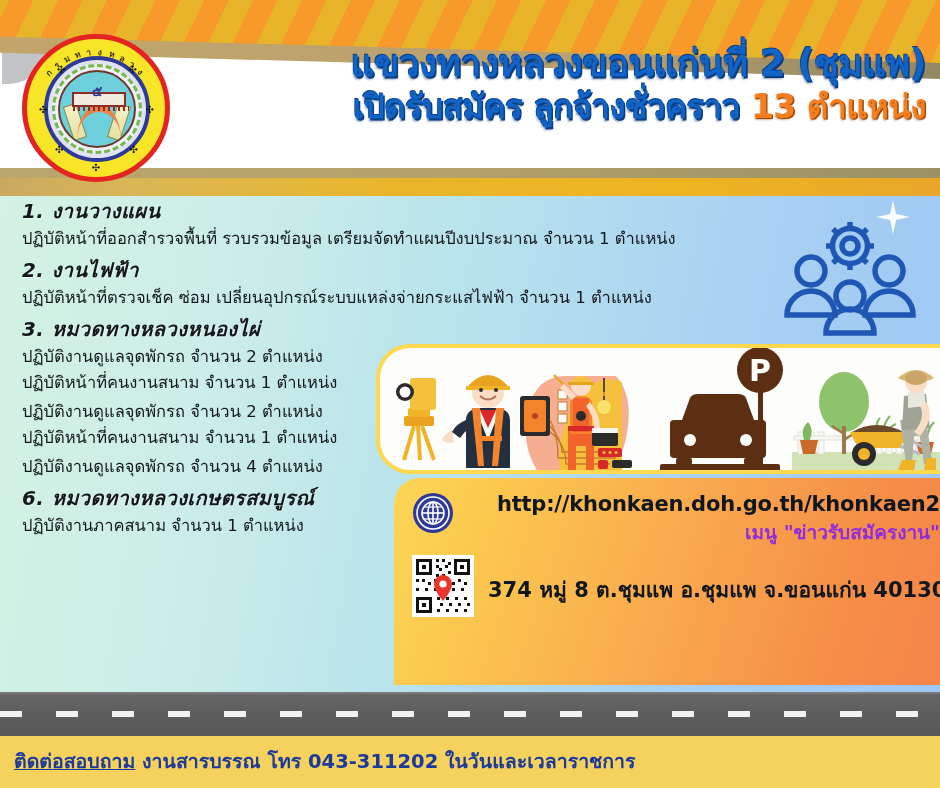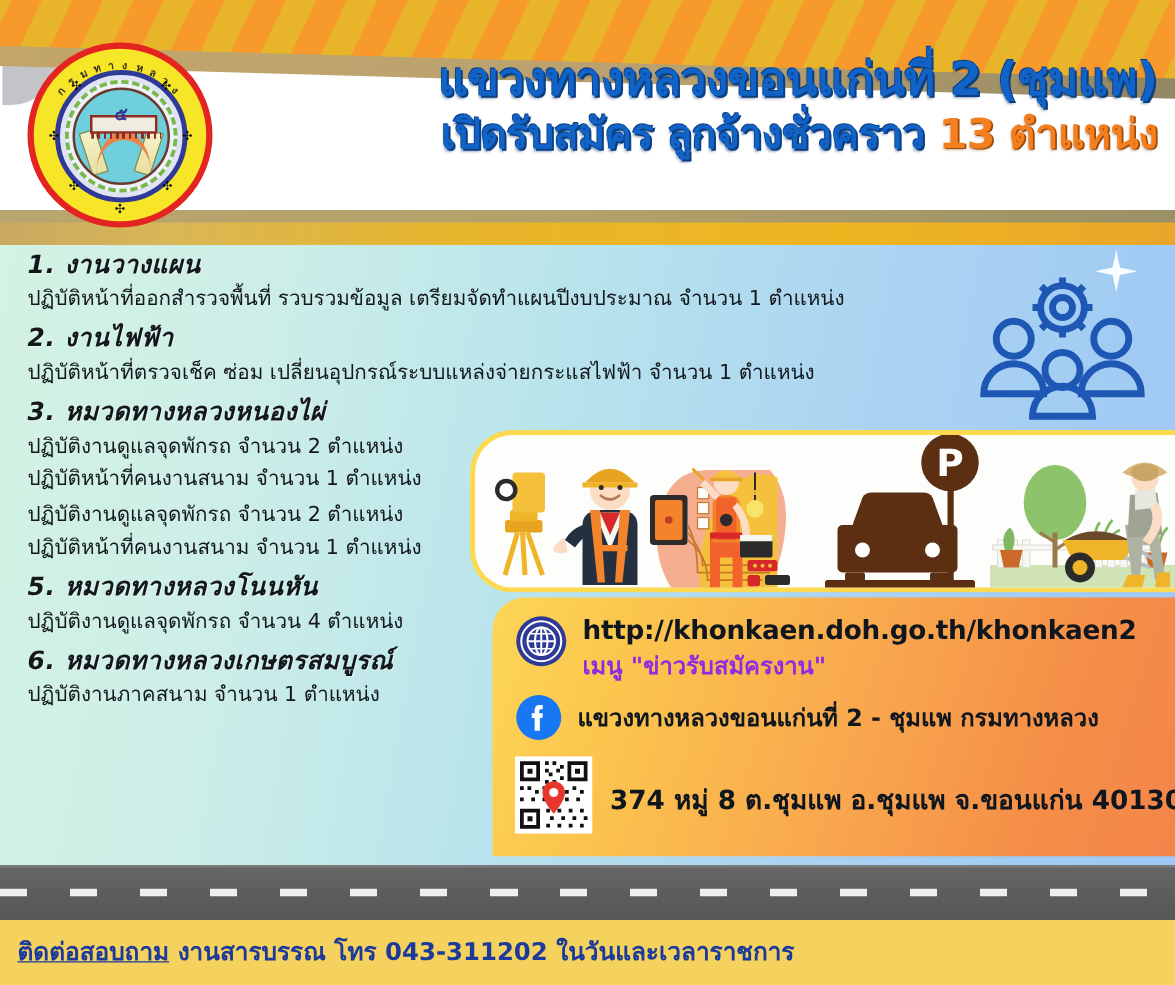--- a/index.html
+++ b/index.html
@@ -235,20 +235,21 @@
 
   
   .contact {
     position: absolute;
     left: 394px; top: 478px;
     width: 546px; height: 207px;
     background: linear-gradient(108deg, #fcd657 0%, #fbc74e 18%, #f9a84e 52%, #f58e47 80%, #f3854a 100%);
     border-radius: 26px 0 0 0;
     z-index: 5;
     padding: 14px 0 0 18px;
+    text-align: right;
   }
   .crow { display: flex; align-items: flex-start; }
   .crow + .crow { margin-top: 8px; }
   .cicon { flex: 0 0 auto; margin-right: 12px; }
   .ctext { flex: 1 1 auto; }
   .url {
     font-size: 21px; font-weight: bold; color: #10161d;
     letter-spacing: -0.2px; white-space: nowrap;
   }
   .menu {
@@ -386,21 +387,20 @@
     <div class="job">
       <div class="job-title"><span>3.</span> <span>หมวดทางหลวงหนองไผ่</span></div>
       <div class="job-duty">ปฏิบัติงานดูแลจุดพักรถ  จำนวน 2  ตำแหน่ง</div>
       <div class="job-duty">ปฏิบัติหน้าที่คนงานสนาม จำนวน 1 ตำแหน่ง</div>
     </div>
     <div class="job">
       <div class="job-duty">ปฏิบัติงานดูแลจุดพักรถ จำนวน 2 ตำแหน่ง</div>
       <div class="job-duty">ปฏิบัติหน้าที่คนงานสนาม จำนวน 1 ตำแหน่ง</div>
     </div>
     <div class="job">
-      <div class="job-title"><span>5.</span> <span>หมวดทางหลวงโนนหัน</span></div>
       <div class="job-duty">ปฏิบัติงานดูแลจุดพักรถ จำนวน  4  ตำแหน่ง</div>
     </div>
     <div class="job">
       <div class="job-title"><span>6.</span> <span>หมวดทางหลวงเกษตรสมบูรณ์</span></div>
       <div class="job-duty">ปฏิบัติงานภาคสนาม จำนวน  1  ตำแหน่ง</div>
     </div>
   </div>
 
   <div class="illus">
     <div class="illus-inner">
@@ -573,31 +573,20 @@
           <line x1="12" y1="15" x2="30" y2="15" stroke="#ffffff" stroke-width="1.2"></line>
           <line x1="12" y1="27" x2="30" y2="27" stroke="#ffffff" stroke-width="1.2"></line>
         </svg>
       </div>
       <div class="ctext">
         <div class="url">http://khonkaen.doh.go.th/khonkaen2</div>
         <div class="menu">เมนู  "ข่าวรับสมัครงาน"</div>
       </div>
     </div>
 
-    <div class="crow">
-      <div class="cicon">
-        <svg width="38" height="38" viewBox="0 0 38 38">
-          <circle cx="19" cy="19" r="18" fill="#1877f2"></circle>
-          <path d="M22.6 19.4h-2.7v10.2h-4.2V19.4h-2.3v-3.8h2.3v-2.5c0-2.6 1.5-4.1 4-4.1 1.2 0 2.2.1 2.5.1v3.3h-1.5c-1 0-1.3.5-1.3 1.3v1.9h2.9l-.4 3.8z" fill="#ffffff"></path>
-        </svg>
-      </div>
-      <div class="ctext">
-        <div class="fb-text">แขวงทางหลวงขอนแก่นที่ 2 - ชุมแพ กรมทางหลวง</div>
-      </div>
-    </div>
 
     <div class="crow">
       <div class="cicon" style="margin-right:14px;">
         <svg width="62" height="62" viewBox="0 0 62 62">
           <rect width="62" height="62" fill="#ffffff"></rect>
           <g fill="#111111">
             <rect x="4" y="4" width="16" height="16"></rect>
               <rect x="7" y="7" width="10" height="10" fill="#fff"></rect>
               <rect x="10" y="10" width="4" height="4"></rect>
             <rect x="42" y="4" width="16" height="16"></rect>

